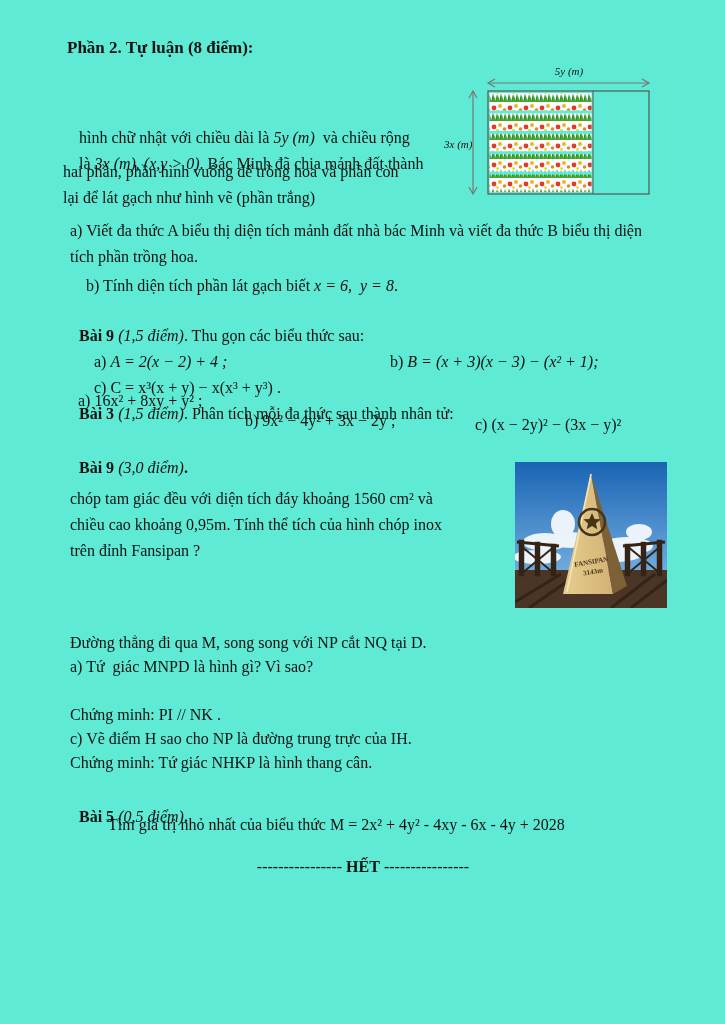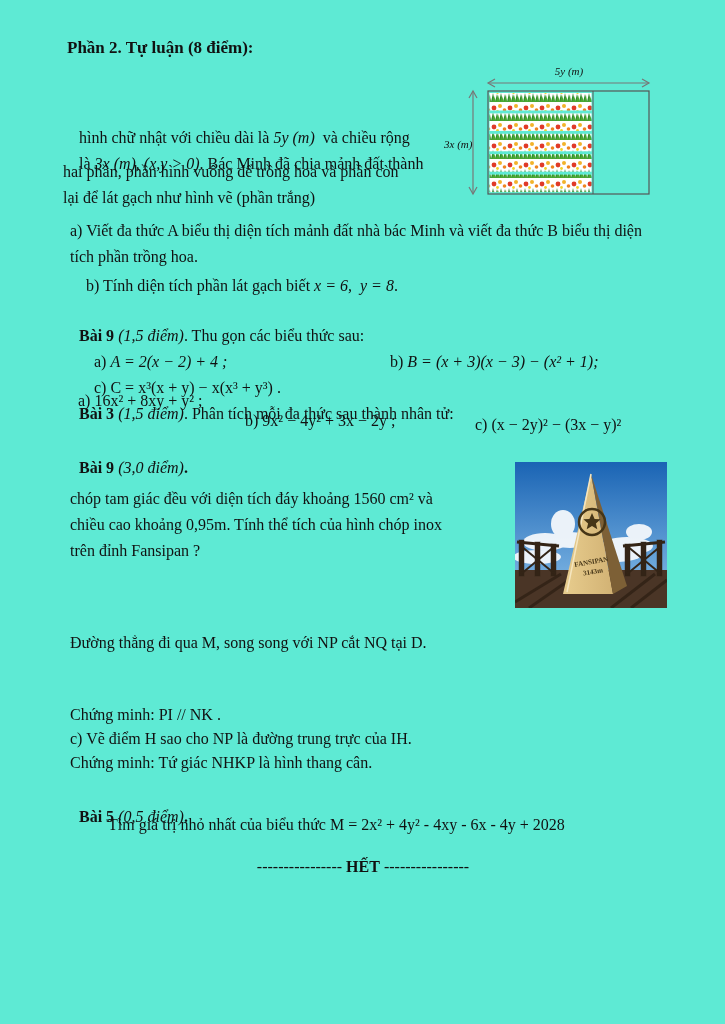--- a/index.html
+++ b/index.html
@@ -163,20 +163,21 @@
         <polygon points="77,51 79.6,56.9 85.6,57.2 80.9,61.4 82.3,67.3 77,64 71.7,67.3 73.1,61.4 68.4,57.2 74.4,56.9" fill="#453517"></polygon>
       </g>
       <g transform="rotate(-10 77 104)" fill="#453517">
         <text x="77" y="102" text-anchor="middle" font-size="7" font-weight="bold">FANSIPAN</text>
         <text x="77" y="112" text-anchor="middle" font-size="7" font-weight="bold">3143m</text>
       </g>
     </g>
   </svg>
 
   <div class="abs line" style="left:70px; top:634px;">Đường thẳng đi qua M, song song với NP cắt NQ tại D.</div>
+  <div class="abs line" style="left:70px; top:658px;">a) Tứ  giác MNPD là hình gì? Vì sao?</div>
   <div class="abs line" style="left:70px; top:706px;">Chứng minh: PI // NK .</div>
   <div class="abs line" style="left:70px; top:730px;">c) Vẽ điểm H sao cho NP là đường trung trực của IH.</div>
   <div class="abs line" style="left:70px; top:754px;">Chứng minh: Tứ giác NHKP là hình thang cân.</div>
 
   <div class="abs line" style="left:63px; top:790px;">
     <span class="b">Bài 5 </span><span class="i">(0,5 điểm)</span><span class="b">.</span>
   </div>
   <div class="abs line" style="left:108px; top:816px;">Tìm giá trị nhỏ nhất của biểu thức M = 2x² + 4y² - 4xy - 6x - 4y + 2028</div>
 
   <div class="abs line center" style="left:0px; top:840px; width:710px;">

